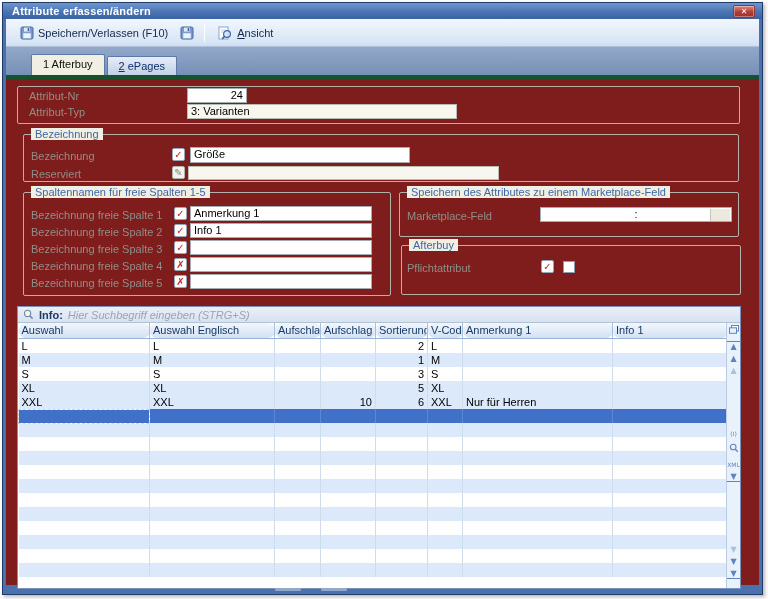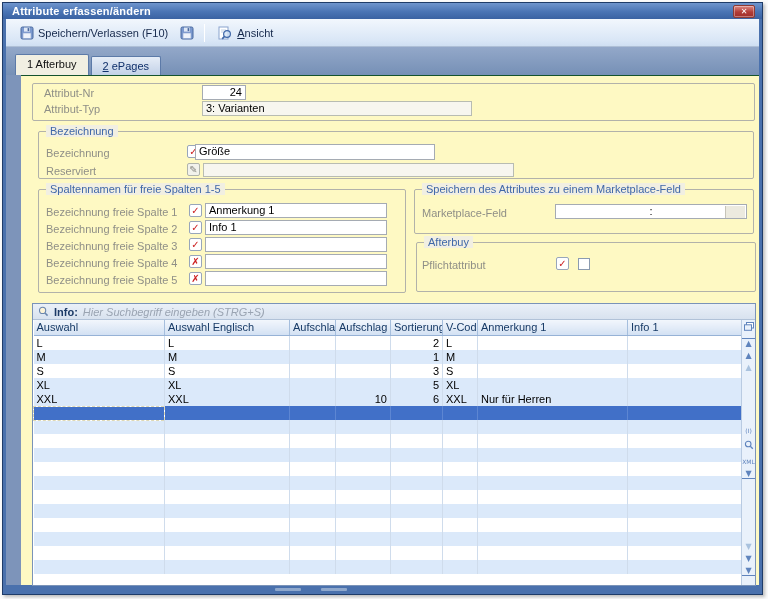--- a/index.html
+++ b/index.html
@@ -28,26 +28,26 @@
   .tb-btn { display:flex; align-items:center; gap:4px; padding:2px 5px; font-size:11px;
     color:#15284b; border:1px solid transparent; border-radius:2px; cursor:pointer; }
   .tb-sep { width:1px; height:18px; background:#a9bcd4; margin:0 6px 0 4px; border-right:1px solid #fff; }
   .tb-btn u { text-decoration:underline; }
 
   
   .tabstrip { height:28px; background:linear-gradient(#93a8c9, #7690b6);
     display:flex; align-items:flex-end; padding-left:9px; }
   .tab { font-size:11px; padding:3px 11px 3px 11px; border:1px solid #5c7aa8; border-bottom:none;
     border-radius:2px 2px 0 0; cursor:pointer; }
-  .tab.active { background:#f1efe2; color:#111; position:relative; z-index:2; height:21px; }
+  .tab.active { background:#f1efe2; color:#111; position:relative; z-index:2; height:21px;margin-left:16px; }
   .tab.inactive { background:linear-gradient(#e6edf7,#c2d1e7); color:#10306b; height:19px; margin-left:2px; }
   .tab.inactive u { text-decoration:underline; }
 
   
-  .content { flex:1; background:#fef9c3; position:relative; border-top:1px solid #14532d;margin-left:15px; }
+  .content { flex:1; background:#7f1d1d; position:relative; border-top:4px solid #14532d; }
 
   .groupbox { position:absolute; border:1px solid #b2b2aa; border-radius:2px; }
   .legend { position:absolute; top:-7px; left:7px; background:#f1efe2; padding:0 4px;
     font-size:11px; color:#3f67a8; white-space:nowrap; }
   .lbl { position:absolute; font-size:11px; color:#8f8f87; white-space:nowrap; }
   .input { position:absolute; background:#fff; border:1px solid #a5abb3; font-size:11px;
     line-height:13px; padding:0 3px; color:#000; white-space:nowrap; overflow:hidden; }
   .input.ro { background:#f7f6ef; border-color:#b8bcb2; }
   .input.num { text-align:right; }
   .input.center { text-align:center; }
@@ -64,21 +64,21 @@
   .grid-wrap { position:absolute; left:11px; top:227px; width:724px; height:283px;
     border:1px solid #7a93b8; background:#fff; overflow:hidden; }
   .searchbar { height:16px; background:linear-gradient(#eaf0f8,#d8e2ef);
     border-bottom:1px solid #b1c2d8; display:flex; align-items:center; gap:5px; padding-left:5px; }
   .searchbar .s-label { font-size:11px; font-weight:bold; color:#1c3a66; }
   .searchbar .s-ph { font-size:11px; font-style:italic; color:#9aa4b2; }
   .grid-left { position:absolute; left:0; top:16px; width:709px; bottom:0; background:#fff; }
   table.grid-table { border-collapse:collapse; table-layout:fixed; width:709px; }
   .grid-table th { background:linear-gradient(#f2f6fc,#d3e1f3); border-right:1px solid #a5bedd;
     border-bottom:1px solid #96b2d6; color:#173a66; font-weight:normal; font-size:11px;
-    text-align:left; padding:0 3px; height:15px; white-space:nowrap; overflow:hidden; }
+    text-align:left; padding:0 3px; height:15px; white-space:nowrap; overflow:hidden;border-radius:7px; }
   .grid-table td { height:14px; font-size:11px; line-height:14px; padding:0 3px;
     border-right:1px solid #cfdcec; white-space:nowrap; overflow:hidden; color:#000; }
   .grid-table td.num, .grid-table th.num { text-align:right; }
   tr.r-white { background:#fff; }
   tr.r-blue { background:#dbe9fa; }
   tr.sel { background:#4170c8; }
   tr.sel td { border-right-color:#5d86d2; }
   tr.sel td:first-child { border:1px dashed #ded8b4; }
 
   
@@ -138,30 +138,30 @@
 
     <div class="tabstrip">
       <div class="tab active">1 Afterbuy</div>
       <div class="tab inactive"><u>2</u><span> ePages</span></div>
     </div>
 
     <div class="content">
 
       <div class="groupbox" style="left:11px; top:7px; width:723px; height:38px;"></div>
       <div class="lbl" style="left:23px; top:11px;">Attribut-Nr</div>
-      <div class="input num" style="left:181px; top:9px; width:44px; height:15px;">24</div>
+      <div class="input num" style="left:181px; top:9px; width:60px; height:15px;">24</div>
       <div class="lbl" style="left:23px; top:27px;">Attribut-Typ</div>
       <div class="input ro" style="left:181px; top:25px; width:270px; height:15px;">3: Varianten</div>
 
       <div class="groupbox" style="left:17px; top:55px; width:716px; height:48px;">
         <span class="legend">Bezeichnung</span>
       </div>
       <div class="lbl" style="left:25px; top:71px;">Bezeichnung</div>
       <span class="flagbox" style="left:166px; top:69px;">✓</span>
-      <div class="input" style="left:174px; top:68px; width:240px; height:16px;">Größe</div>
+      <div class="input" style="left:184px; top:68px; width:220px; height:16px;">Größe</div>
       <div class="lbl" style="left:25px; top:89px;">Reserviert</div>
       <span class="flagbox grey" style="left:166px; top:87px;">✎</span>
       <div class="input ro" style="left:182px; top:87px; width:311px; height:14px;"></div>
 
       <div class="groupbox" style="left:17px; top:113px; width:368px; height:104px;">
         <span class="legend">Spaltennamen für freie Spalten 1-5</span>
       </div>
       <div class="lbl" style="left:25px; top:130px;">Bezeichnung freie Spalte 1</div>
       <span class="flagbox" style="left:168px; top:128px;">✓</span>
       <div class="input" style="left:184px; top:127px; width:182px; height:15px;">Anmerkung 1</div>

